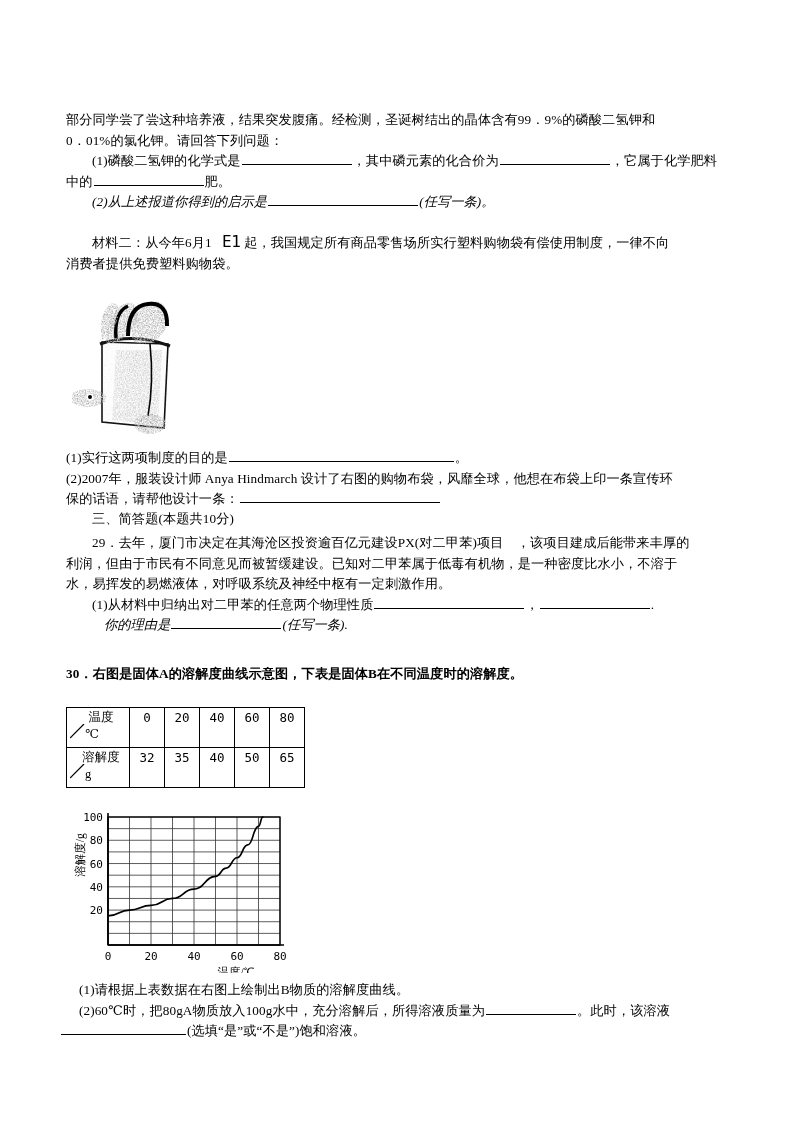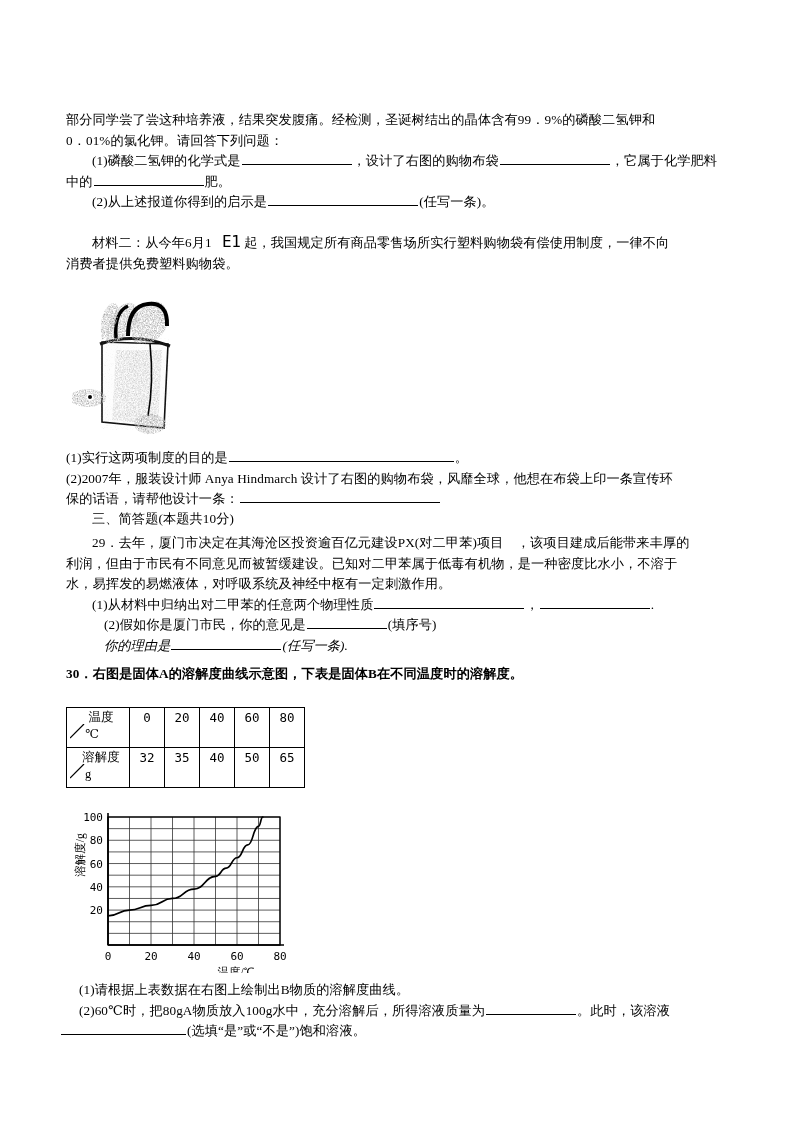--- a/index.html
+++ b/index.html
@@ -124,26 +124,26 @@
 </style>
 </head>
 <body>
 
 <div class="page">
 
   <div class="body-text" style="top:90px;">
     <div>部分同学尝了尝这种培养液，结果突发腹痛。经检测，圣诞树结出的晶体含有99．9%的磷酸二氢钾和</div>
     <div>0．01%的氯化钾。请回答下列问题：</div>
     <div style="text-indent:26px;">
-      <span>(1)磷酸二氢钾的化学式是</span><span class="blank b-110"></span><span>，设计了右图的购物布袋</span><span class="blank b-110"></span><span>，它属于化学肥料</span>
+      <span>(1)磷酸二氢钾的化学式是</span><span class="blank b-110"></span><span>，其中磷元素的化合价为</span><span class="blank b-110"></span><span>，它属于化学肥料</span>
     </div>
     <div>
       <span>中的</span><span class="blank b-110"></span><span>肥。</span>
     </div>
-    <div style="text-indent:26px;">
+    <div style="text-indent:26px;font-style:italic;">
       <span>(2)从上述报道你得到的启示是</span><span class="blank b-150"></span><span>(任写一条)。</span>
     </div>
   </div>
 
   <div class="body-text" style="top:212px;">
     <div style="text-indent:26px;">
       <span>材料二：从今年6月1</span>&nbsp;&nbsp;&nbsp;<span class="latin">E1</span>&nbsp;<span>起，我国规定所有商品零售场所实行塑料购物袋有偿使用制度，一律不向</span>
     </div>
     <div>消费者提供免费塑料购物袋。</div>
   </div>
@@ -210,23 +210,20 @@
   <div class="body-text" style="top:489px; text-indent:26px;">三、简答题(本题共10分)</div>
 
   <div class="body-text" style="top:513px;">
     <div style="text-indent:26px;">
       <span>29．</span><span>去年，厦门市决定在其海沧区投资逾百亿元建设PX(对二甲苯)项目　，该项目建成后能带来丰厚的</span>
     </div>
     <div>利润，但由于市民有不同意见而被暂缓建设。已知对二甲苯属于低毒有机物，是一种密度比水小，不溶于</div>
     <div>水，易挥发的易燃液体，对呼吸系统及神经中枢有一定刺激作用。</div>
     <div style="text-indent:26px;">
       <span>(1)从材料中归纳出对二甲苯的任意两个物理性质</span><span class="blank b-150"></span><span>，</span><span class="blank b-110"></span><span>.</span>
-    </div>
-    <div style="padding-left:38px;">
-      <span>(2)假如你是厦门市民，你的意见是</span><span class="blank b-80"></span><span>(填序号)</span>
     </div>
     <div style="padding-left:38px;font-style:italic;">
       <span>你的理由是</span><span class="blank b-110"></span><span>(任写一条).</span>
     </div>
   </div>
 
   <div class="body-text" style="top:644px;font-weight:bold;">
     <span>30．</span><span>右图是固体A的溶解度曲线示意图，下表是固体B在不同温度时的溶解度。</span>
   </div>
 

